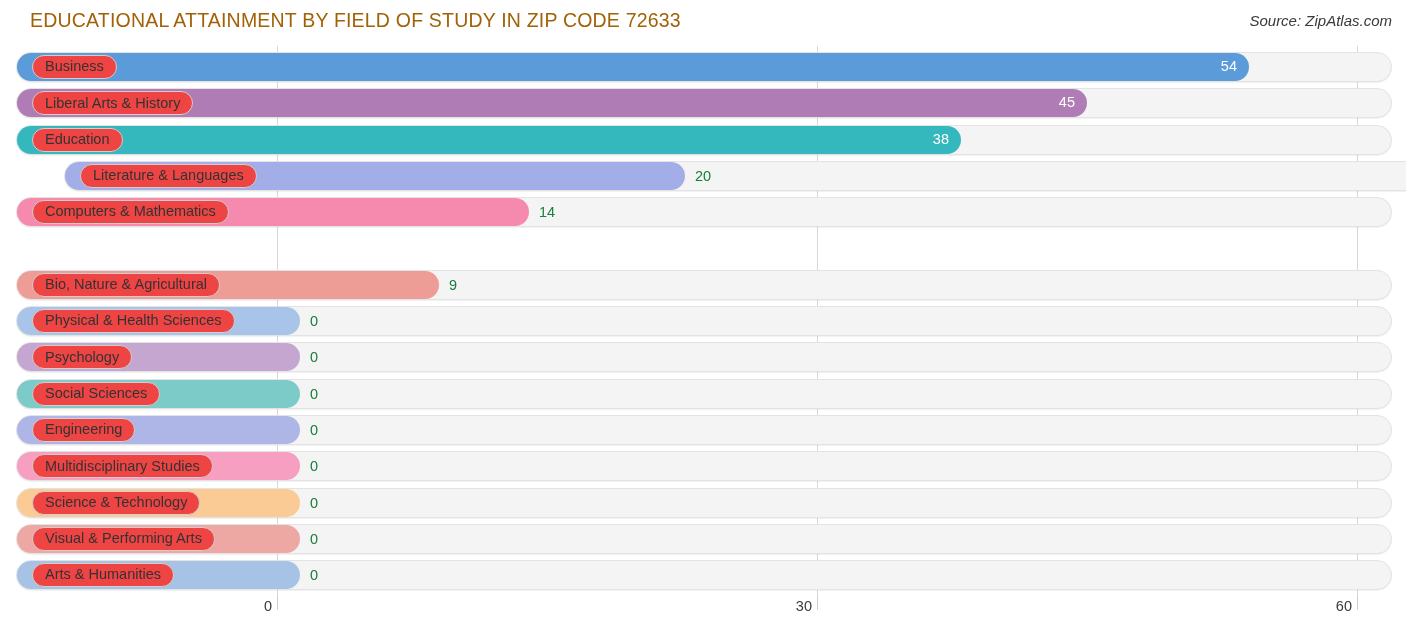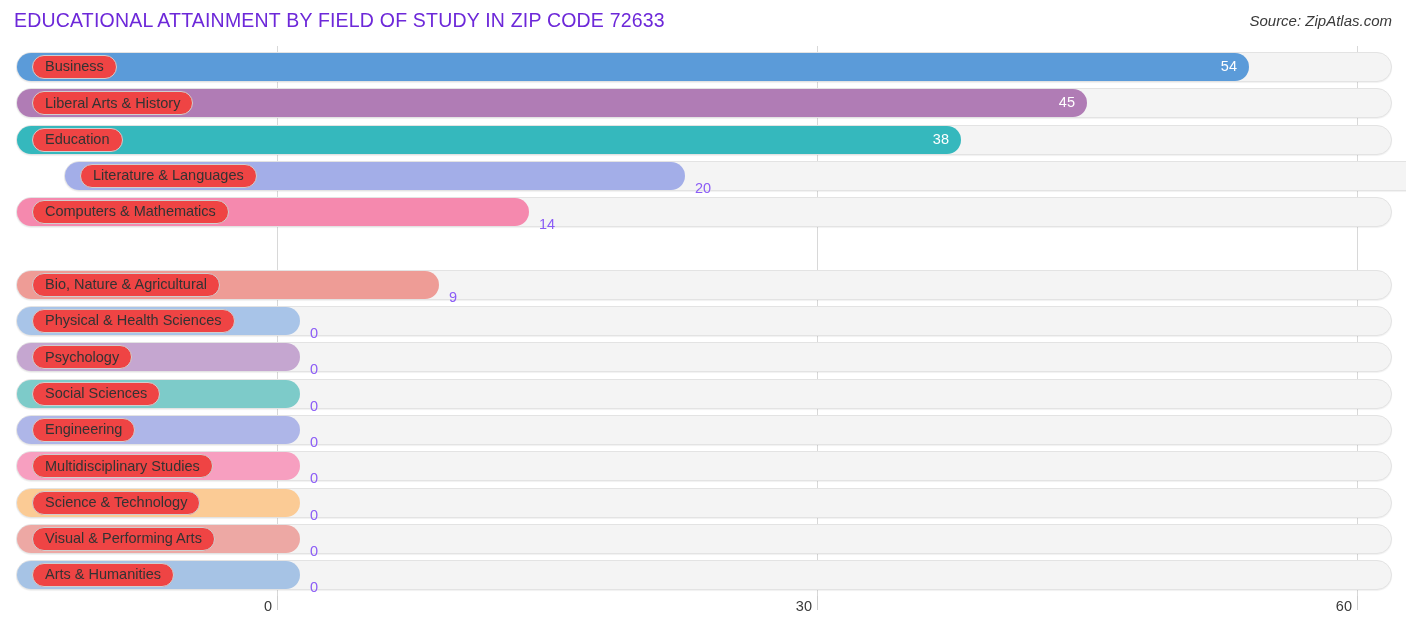--- a/index.html
+++ b/index.html
@@ -11,24 +11,24 @@
     height: 631px;
     background: #ffffff;
     font-family: "Liberation Sans", sans-serif;
     overflow: hidden;
     position: relative;
   }
 
   
   #chart-title {
     position: absolute;
-    left: 14px;
+    left: 30px;
     top: 9px;
     font-size: 19.5px;
-    color: #6d28d9;
+    color: #a16207;
     letter-spacing: .2px;
     white-space: nowrap;
   }
   #chart-source {
     position: absolute;
     right: 14px;
     top: 12px;
     font-size: 15px;
     font-style: italic;
     color: #3a3a3a;
@@ -103,25 +103,25 @@
     position: absolute;
     top: 0;
     height: 28px;
     line-height: 28px;
     font-size: 14.5px;
     color: #ffffff;
     white-space: nowrap;
   }
   .val-out {
     position: absolute;
-    top: 13px;
+    top: 1px;
     height: 28px;
     line-height: 28px;
     font-size: 14.5px;
-    color: #8b5cf6;
+    color: #15803d;
     white-space: nowrap;
   }
 
   
   #axis {
     position: absolute;
     left: 0;
     top: 596px;
     width: 1406px;
     height: 35px;

